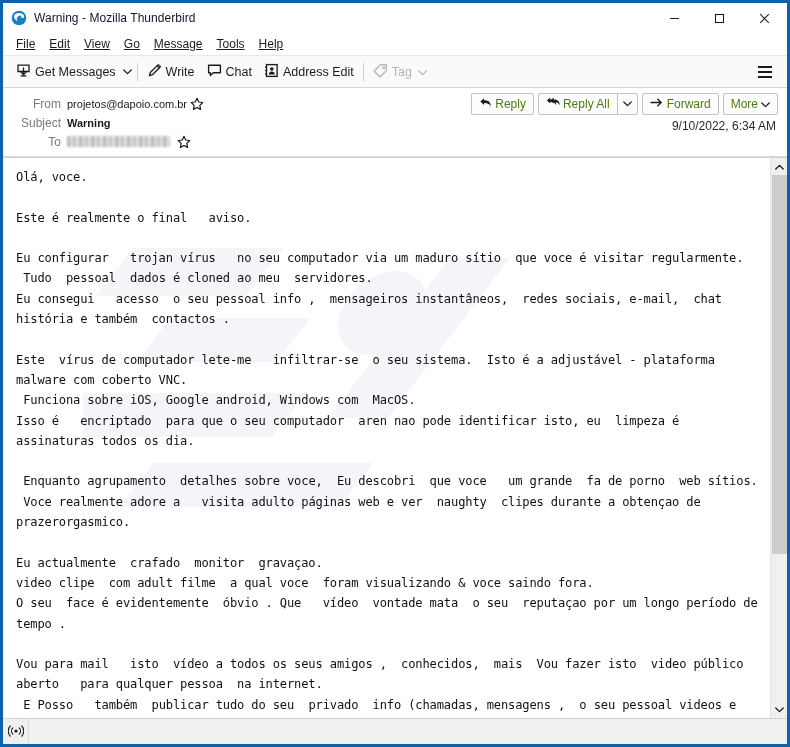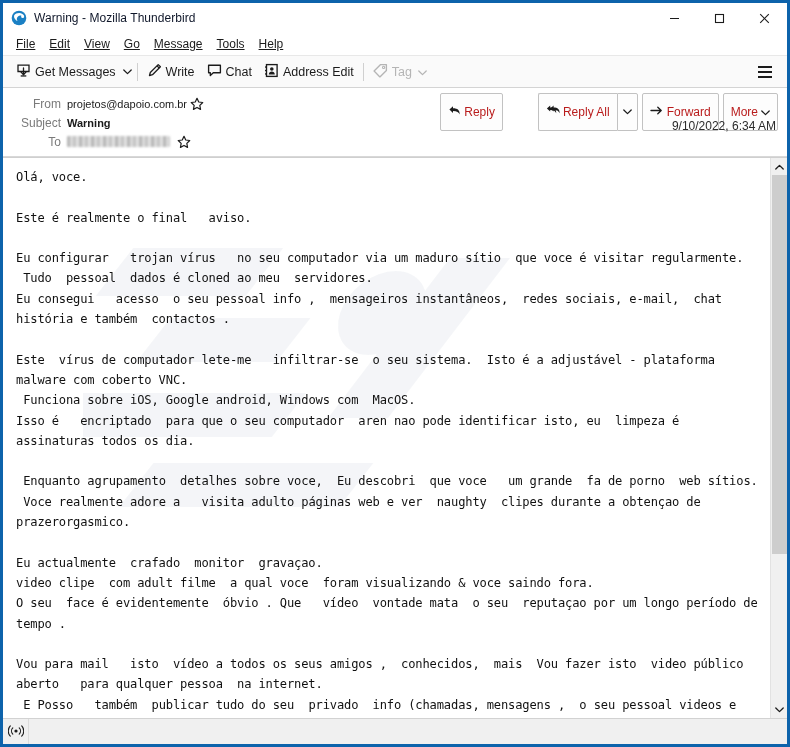--- a/index.html
+++ b/index.html
@@ -183,34 +183,33 @@
     position: absolute;
     right: 9px; top: 5px;
     display: flex;
     align-items: center;
     gap: 4px;
   }
   .abtn {
     display: flex;
     align-items: center;
     gap: 3px;
-    height: 38px;
+    height: 22px;
     padding: 0 7px;
     font-size: 12px;
-    color: #b91c1c;
+    color: #4d7c0f;
     background: #fdfdfd;
     border: 1px solid #c2c2c2;
     border-radius: 2px;
     white-space: nowrap;
     cursor: default;
   }
   .abtn-group {
     display: flex;
     align-items: flex-end;
-    margin-left: 31px;
   }
   .abtn-group .abtn:first-child {
     border-top-right-radius: 0;
     border-bottom-right-radius: 0;
     border-right: none;
   }
   .abtn-group .abtn.split {
     border-top-left-radius: 0;
     border-bottom-left-radius: 0;
     padding: 0 5px;

